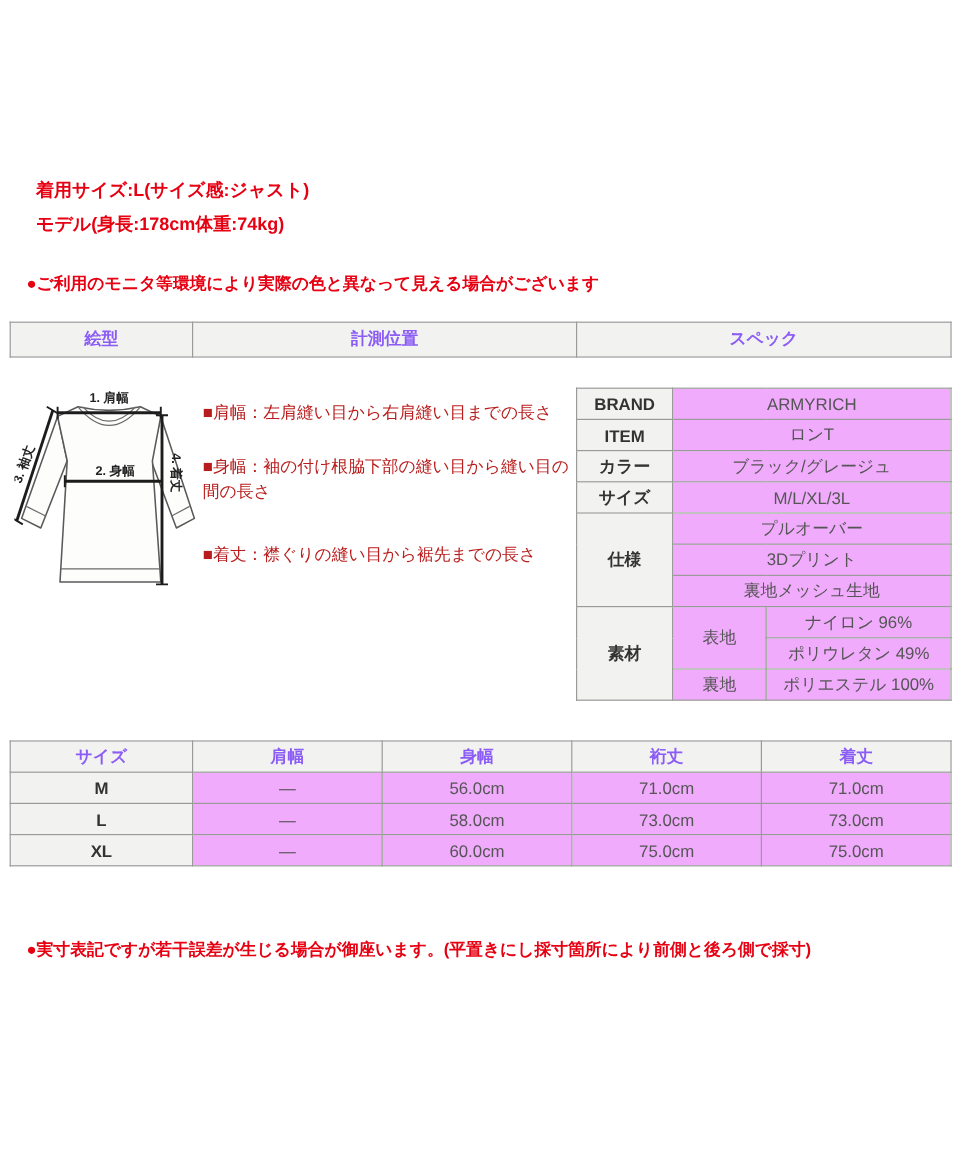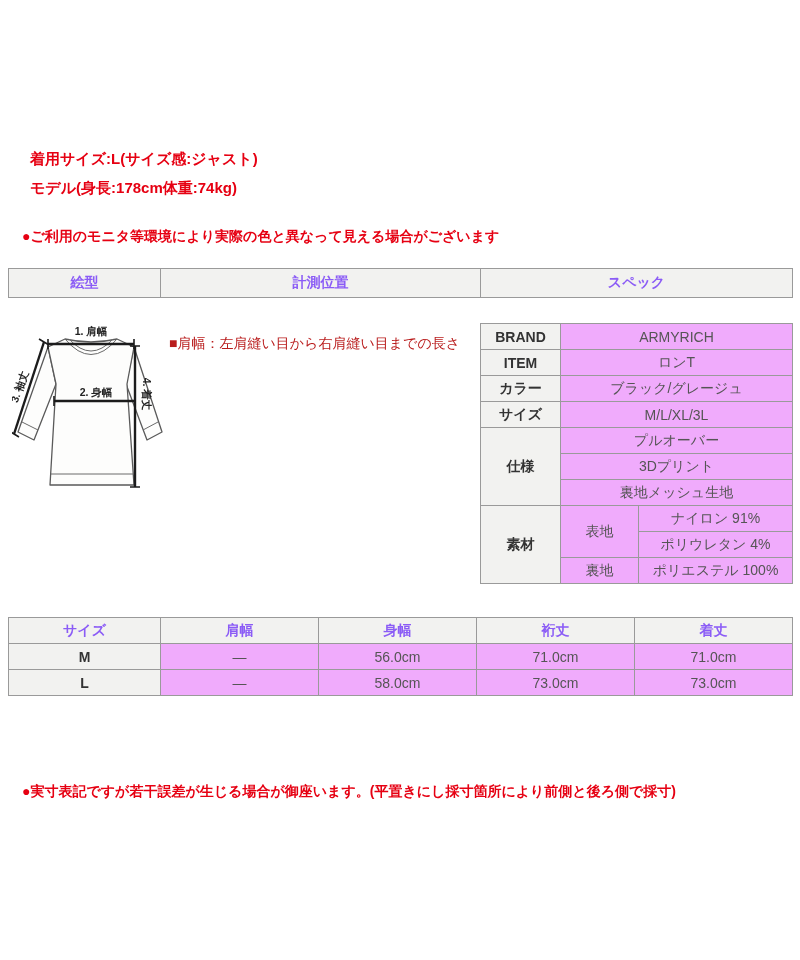--- a/index.html
+++ b/index.html
@@ -117,20 +117,22 @@
     <text class="svg-label" text-anchor="middle" transform="rotate(-70 11 66)" x="11" y="66">3. 袖丈</text>
 
     <path class="measure" d="M 123 24 L 123 165"></path>
     <path class="measure-tick" d="M 118 24 L 128 24 M 118 165 L 128 165"></path>
     <text class="svg-label" text-anchor="middle" transform="rotate(90 131 72)" x="131" y="72">4. 着丈</text>
   </svg>
 </div>
 
 <div class="desc-list">
   <p class="d1">■肩幅：左肩縫い目から右肩縫い目までの長さ</p>
+  <p class="d2">■身幅：袖の付け根脇下部の縫い目から縫い目の間の長さ</p>
+  <p class="d4">■着丈：襟ぐりの縫い目から裾先までの長さ</p>
 </div>
 
 <table class="spec-table">
   <colgroup>
       <col style="width:80px">
       <col style="width:78px">
       <col style="width:154px">
     </colgroup>
   <tbody>
       <tr>
@@ -155,24 +157,24 @@
   </tr>
   <tr>
     <td colspan="2">3Dプリント</td>
   </tr>
   <tr>
     <td colspan="2">裏地メッシュ生地</td>
   </tr>
   <tr>
     <th class="lbl" rowspan="3">素材</th>
     <td class="sub" rowspan="2">表地</td>
-    <td>ナイロン 91%</td>
-  </tr>
-  <tr>
-    <td>ポリウレタン 4%</td>
+    <td>ナイロン 96%</td>
+  </tr>
+  <tr>
+    <td>ポリウレタン 49%</td>
   </tr>
   <tr>
     <td class="sub">裏地</td>
     <td>ポリエステル 100%</td>
   </tr>
 </tbody>
   </table>
 
 <table class="size-table">
   <tbody>
@@ -190,16 +192,23 @@
     <td>71.0cm</td>
     <td>71.0cm</td>
   </tr>
   <tr>
     <td class="size-name">L</td>
     <td>―</td>
     <td>58.0cm</td>
     <td>73.0cm</td>
     <td>73.0cm</td>
   </tr>
+  <tr>
+    <td class="size-name">XL</td>
+    <td>―</td>
+    <td>60.0cm</td>
+    <td>75.0cm</td>
+    <td>75.0cm</td>
+  </tr>
 </tbody>
   </table>
 
 <div class="red-note bottom">●実寸表記ですが若干誤差が生じる場合が御座います。(平置きにし採寸箇所により前側と後ろ側で採寸)</div>
 
 </body></html>

